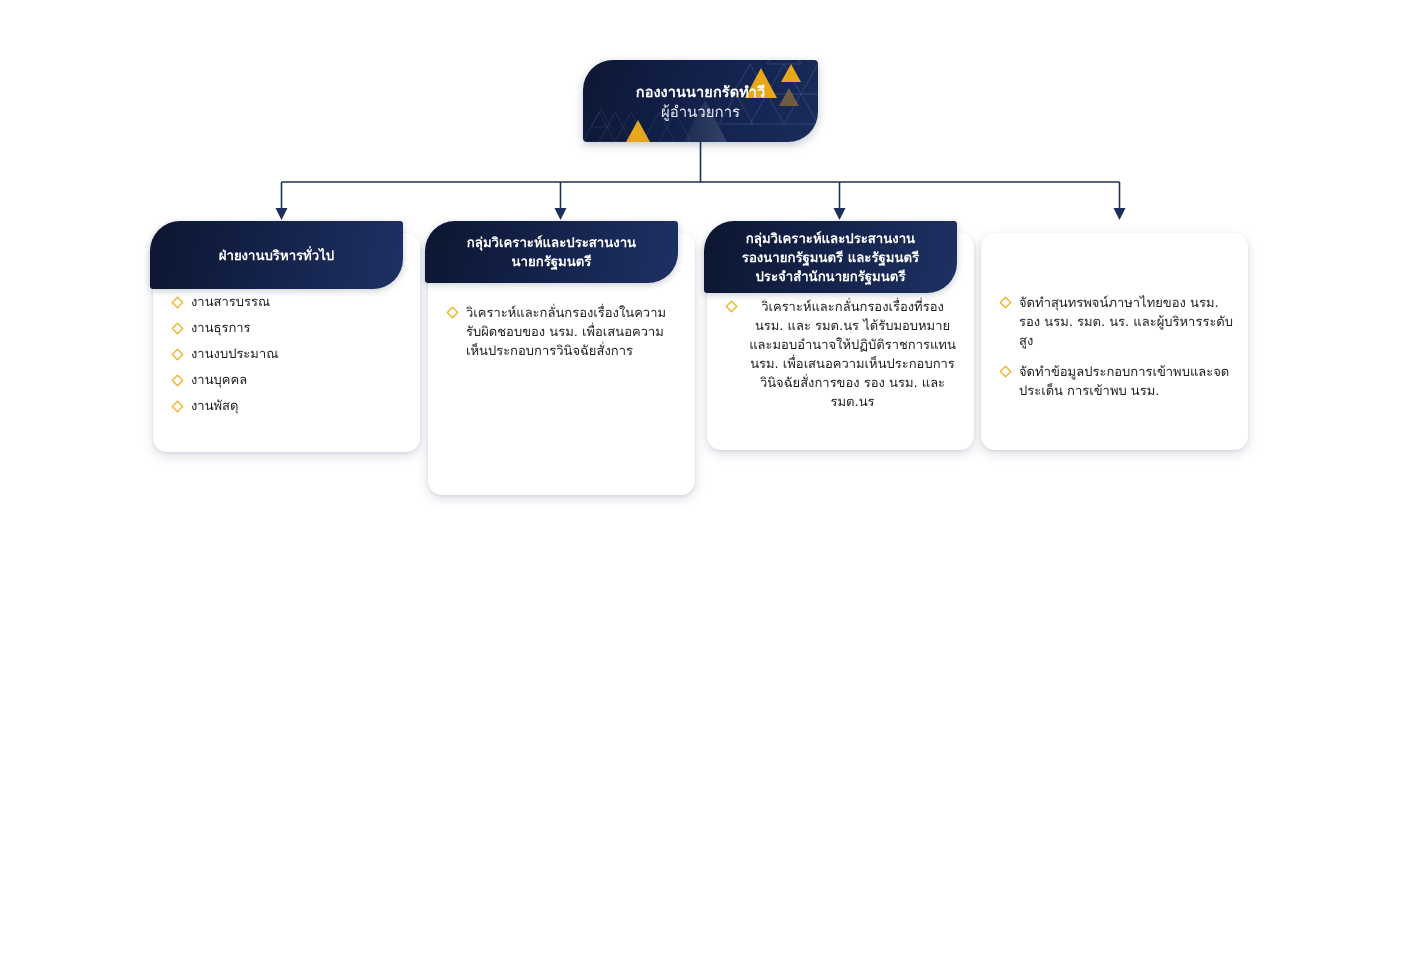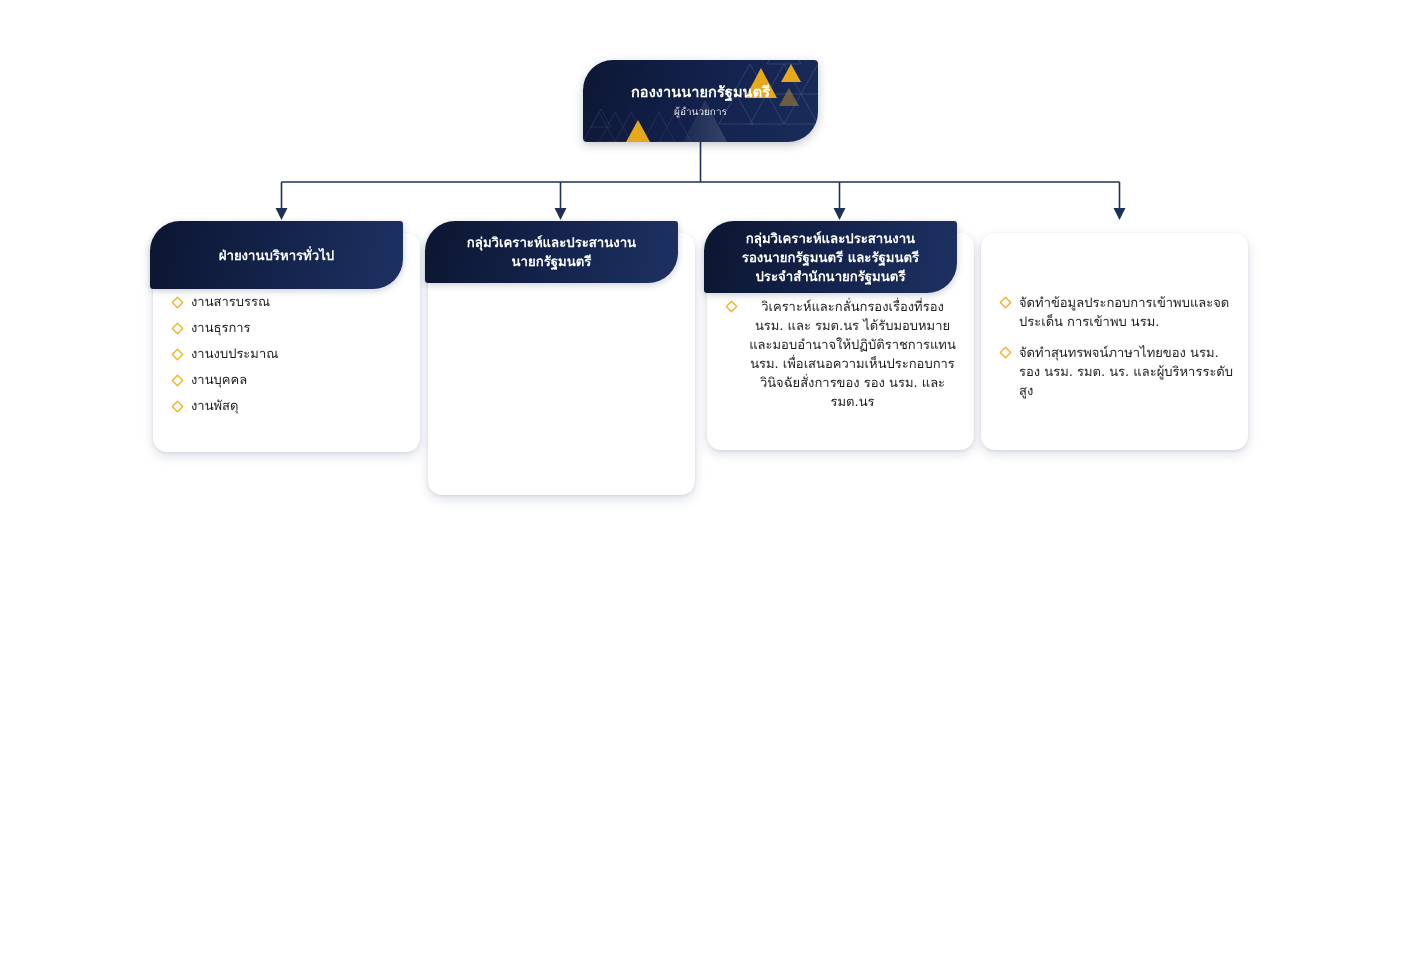--- a/index.html
+++ b/index.html
@@ -62,21 +62,21 @@
   }
   .root-title {
     color: #ffffff;
     font-size: 14.5px;
     font-weight: bold;
     letter-spacing: .1px;
     line-height: 20px;
   }
   .root-sub {
     color: #e3e7f2;
-    font-size: 10px;
+    font-size: 15px;
     font-weight: normal;
     line-height: 18px;
     margin-top: 1px;
   }
 
   
   .card {
     position: absolute;
     background: #ffffff;
     border-radius: 14px;
@@ -186,21 +186,21 @@
         <path d="M32 82 L48 52 L64 82 Z"></path>
         <path d="M8 67 L18 49 L28 67 Z"></path>
         <path d="M60 82 L76 52 L92 82 Z"></path>
         <path d="M76 82 L92 52 L108 82 Z"></path>
       </g>
       <g fill="url(#gfade)">
         <path d="M100 82 L122 40 L144 82 Z"></path>
       </g>
     </svg>
     <div class="root-text">
-      <div class="root-title">กองงานนายกรัฐมนตรี</div>
+      <div class="root-title">กองงานนายกรัดทำวี</div>
       <div class="root-sub">ผู้อำนวยการ</div>
     </div>
   </div>
 
   <div id="cards-layer">
       <div class="card" style="left: 153px; top: 233px; width: 267px; height: 219px;">
         <div class="card-header" style="left: -3px; top: -12px; width: 253px; height: 68px;">
           <div class="card-header-title">ฝ่ายงานบริหารทั่วไป</div>
         </div>
         <div class="card-body list" style="top: 60px;">
@@ -235,20 +235,26 @@
             <div class="bullet-text">งานพัสดุ</div>
           </div>
         </div>
       </div>
       <div class="card" style="left: 428px; top: 233px; width: 267px; height: 262px;">
         <div class="card-header" style="left: -3px; top: -12px; width: 253px; height: 62px;">
           <div class="card-header-title">กลุ่มวิเคราะห์และประสานงาน
 นายกรัฐมนตรี</div>
         </div>
         <div class="card-body para" style="top: 70px;">
+          <div class="bullet-row">
+            <svg class="bullet-icon" viewBox="0 0 14 14" width="13" height="13">
+              <path d="M7 1.4 L12.6 7 L7 12.6 L1.4 7 Z" fill="none" stroke="#f0b429" stroke-width="1.5" stroke-linejoin="round"></path>
+            </svg>
+            <div class="bullet-text">วิเคราะห์และกลั่นกรองเรื่องในความรับผิดชอบของ นรม. เพื่อเสนอความเห็นประกอบการวินิจฉัยสั่งการ</div>
+          </div>
         </div>
       </div>
       <div class="card" style="left: 707px; top: 233px; width: 267px; height: 217px;">
         <div class="card-header" style="left: -3px; top: -12px; width: 253px; height: 72px;">
           <div class="card-header-title">กลุ่มวิเคราะห์และประสานงาน
 รองนายกรัฐมนตรี และรัฐมนตรี
 ประจำสำนักนายกรัฐมนตรี</div>
         </div>
         <div class="card-body para" style="top: 64px; text-align: center;">
           <div class="bullet-row">
@@ -258,25 +264,25 @@
             <div class="bullet-text">วิเคราะห์และกลั่นกรองเรื่องที่รอง นรม. และ รมต.นร ได้รับมอบหมายและมอบอำนาจให้ปฏิบัติราชการแทน นรม. เพื่อเสนอความเห็นประกอบการวินิจฉัยสั่งการของ รอง นรม. และ รมต.นร</div>
           </div>
         </div>
       </div>
       <div class="card" style="left: 981px; top: 233px; width: 267px; height: 217px;">
         <div class="card-body para" style="top: 60px;">
           <div class="bullet-row">
             <svg class="bullet-icon" viewBox="0 0 14 14" width="13" height="13">
               <path d="M7 1.4 L12.6 7 L7 12.6 L1.4 7 Z" fill="none" stroke="#f0b429" stroke-width="1.5" stroke-linejoin="round"></path>
             </svg>
+            <div class="bullet-text">จัดทำสุนทรพจน์ภาษาไทยของ นรม. รอง นรม. รมต. นร. และผู้บริหารระดับสูง</div>
+          </div>
+          <div class="bullet-row">
+            <svg class="bullet-icon" viewBox="0 0 14 14" width="13" height="13">
+              <path d="M7 1.4 L12.6 7 L7 12.6 L1.4 7 Z" fill="none" stroke="#f0b429" stroke-width="1.5" stroke-linejoin="round"></path>
+            </svg>
             <div class="bullet-text">จัดทำข้อมูลประกอบการเข้าพบและจดประเด็น การเข้าพบ นรม.</div>
           </div>
-          <div class="bullet-row">
-            <svg class="bullet-icon" viewBox="0 0 14 14" width="13" height="13">
-              <path d="M7 1.4 L12.6 7 L7 12.6 L1.4 7 Z" fill="none" stroke="#f0b429" stroke-width="1.5" stroke-linejoin="round"></path>
-            </svg>
-            <div class="bullet-text">จัดทำสุนทรพจน์ภาษาไทยของ นรม. รอง นรม. รมต. นร. และผู้บริหารระดับสูง</div>
-          </div>
         </div>
       </div>
     </div>
 
 </div>
 
 </body></html>

